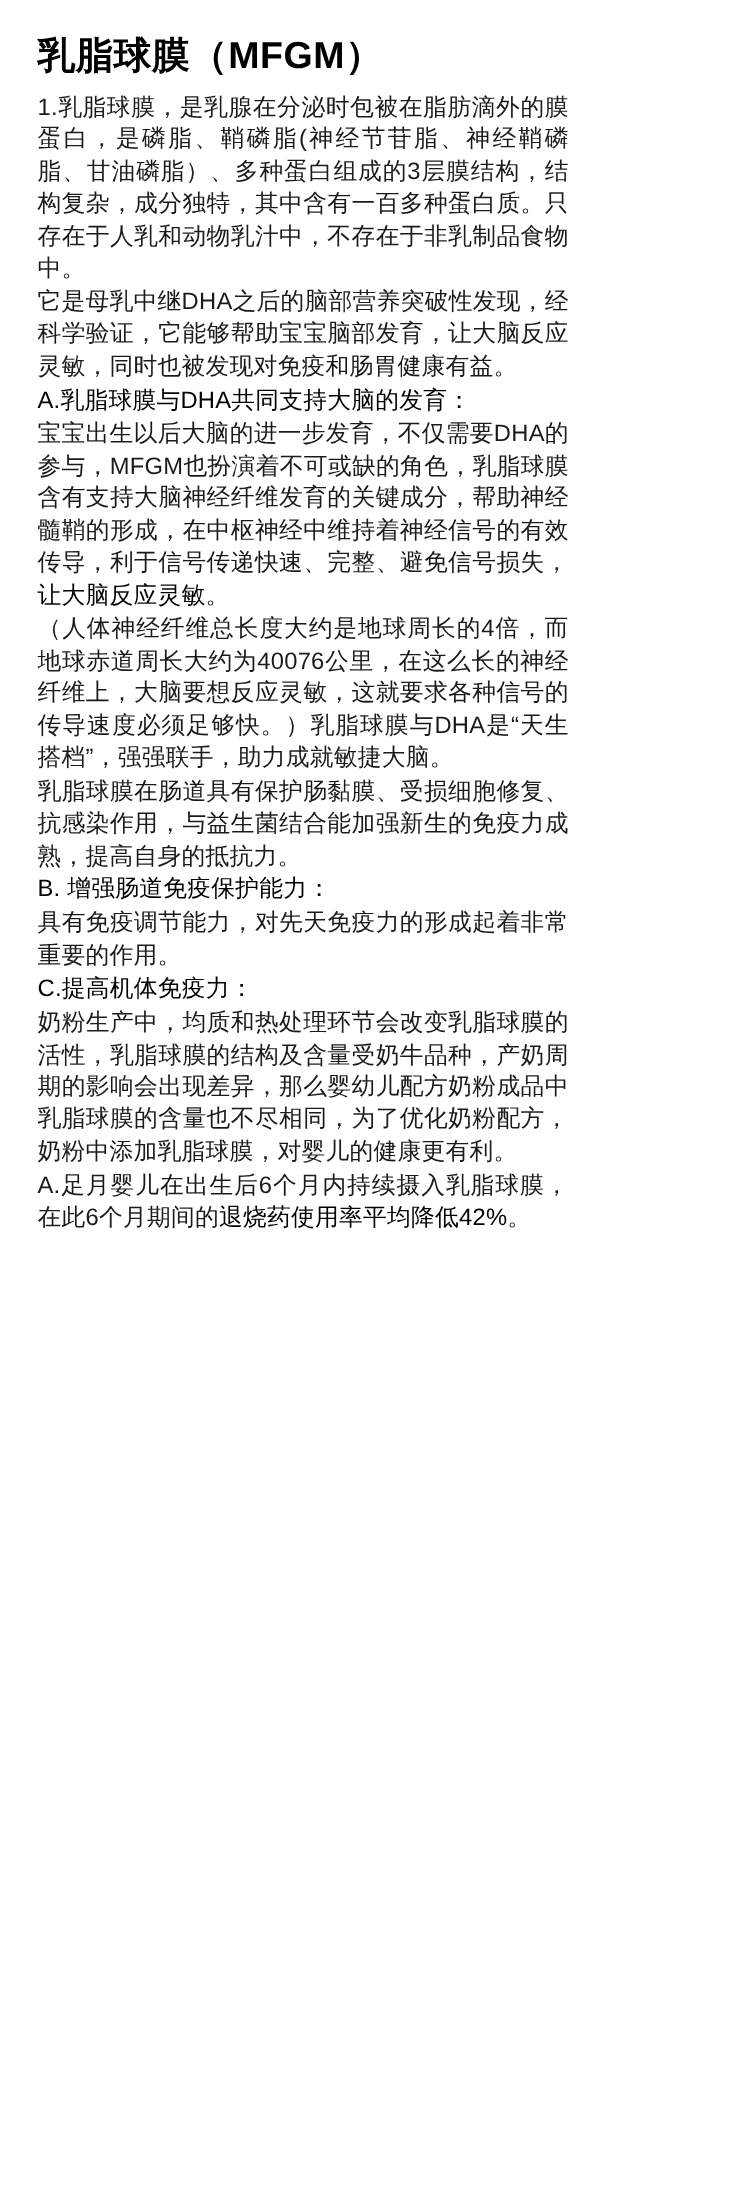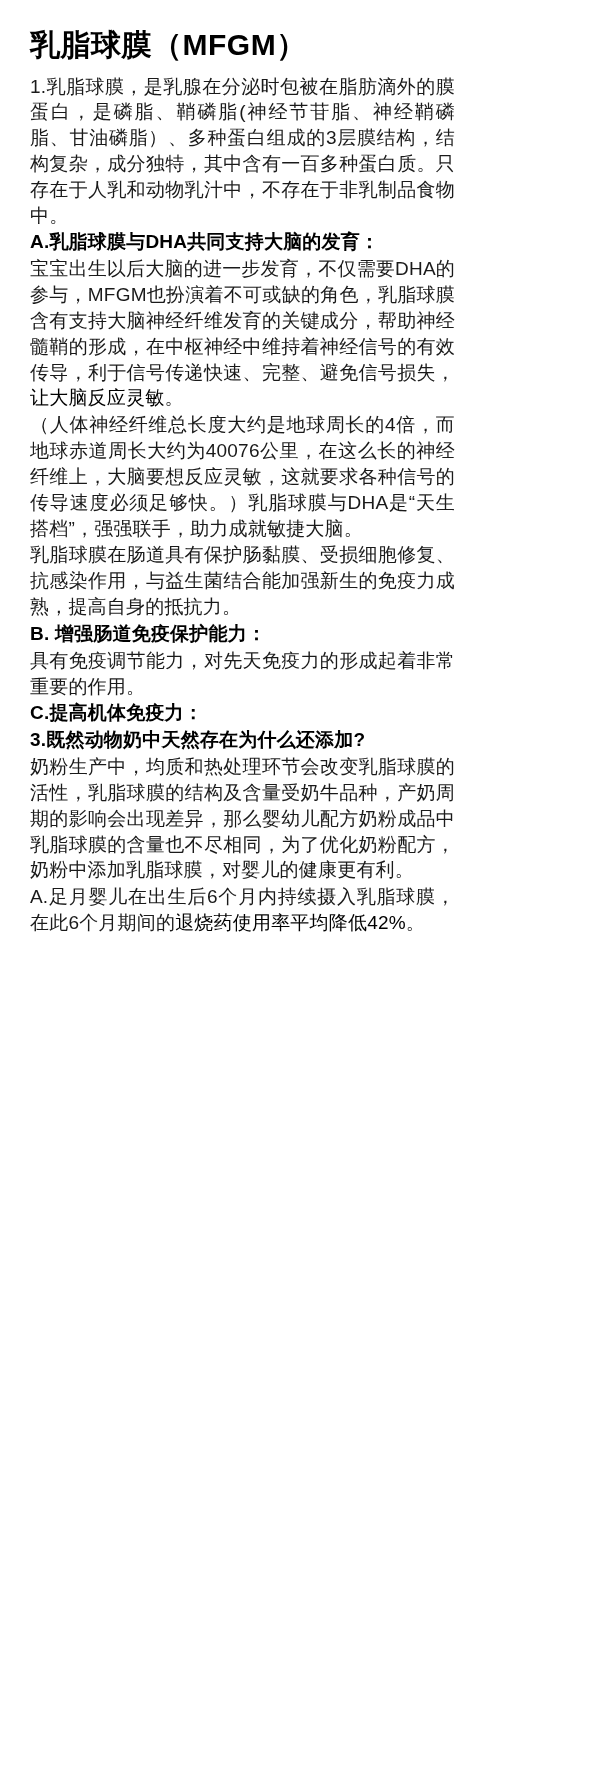--- a/index.html
+++ b/index.html
@@ -31,39 +31,39 @@
   p.para {
     font-size: 19px;
     line-height: 1.36;
     margin: 0 0 1px 0;
     letter-spacing: 0.2px;
     text-align: justify;
     text-justify: inter-ideograph;
     color: #1a1a1a;
   }
   p.para.bold {
-    font-weight: bold;
+    font-weight: normal;
     color: #000000;
   }
   .b {
     font-weight: normal;
     color: #000000;
   }
 </style>
 </head>
 <body>
 
 <div class="page">
   <h1 class="doc-title">乳脂球膜（MFGM）</h1>
   <div id="body-content">
       <p class="para"><span>1.乳脂球膜，是乳腺在分泌时包被在脂肪滴外的膜蛋白，是磷脂、鞘磷脂(神经节苷脂、神经鞘磷脂、甘油磷脂）、多种蛋白组成的3层膜结构，结构复杂，成分独特，其中含有一百多种蛋白质。只存在于人乳和动物乳汁中，不存在于非乳制品食物中。</span></p>
+      <p class="para"><span>它是母乳中继DHA之后的脑部营养突破性发现，经科学验证，它能够帮助宝宝脑部发育，让大脑反应灵敏，同时也被发现对免疫和肠胃健康有益。</span></p>
       <p class="para bold"><span>A.乳脂球膜与DHA共同支持大脑的发育：</span></p>
       <p class="para"><span>宝宝出生以后大脑的进一步发育，不仅需要DHA的参与，MFGM也扮演着不可或缺的角色，乳脂球膜含有支持大脑神经纤维发育的关键成分，帮助神经髓鞘的形成，在中枢神经中维持着神经信号的有效传导，利于信号传递快速、完整、避免信号损失，</span><span class="b">让大脑反应灵敏</span><span>。</span></p>
       <p class="para"><span>（人体神经纤维总长度大约是地球周长的4倍，而地球赤道周长大约为40076公里，在这么长的神经纤维上，大脑要想反应灵敏，这就要求各种信号的传导速度必须足够快。）乳脂球膜与DHA是“天生搭档”，强强联手，助力成就敏捷大脑。</span></p>
       <p class="para"><span>乳脂球膜在肠道具有保护肠黏膜、受损细胞修复、抗感染作用，与益生菌结合能加强新生的免疫力成熟，提高自身的抵抗力。</span></p>
       <p class="para bold"><span>B. 增强肠道免疫保护能力：</span></p>
       <p class="para"><span>具有免疫调节能力，对先天免疫力的形成起着非常重要的作用。</span></p>
       <p class="para bold"><span>C.提高机体免疫力：</span></p>
-      <p class="para bold"><span>3.既然动物奶中天然存在为什么还添加?</span></p>
       <p class="para"><span>奶粉生产中，均质和热处理环节会改变乳脂球膜的活性，乳脂球膜的结构及含量受奶牛品种，产奶周期的影响会出现差异，那么婴幼儿配方奶粉成品中乳脂球膜的含量也不尽相同，为了优化奶粉配方，奶粉中添加乳脂球膜，对婴儿的健康更有利。</span></p>
       <p class="para"><span>A.足月婴儿在出生后6个月内持续摄入乳脂球膜，在此6个月期间的</span><span class="b">退烧药使用率平均降低42%</span><span>。</span></p>
     </div>
 </div>
 
 </body></html>

